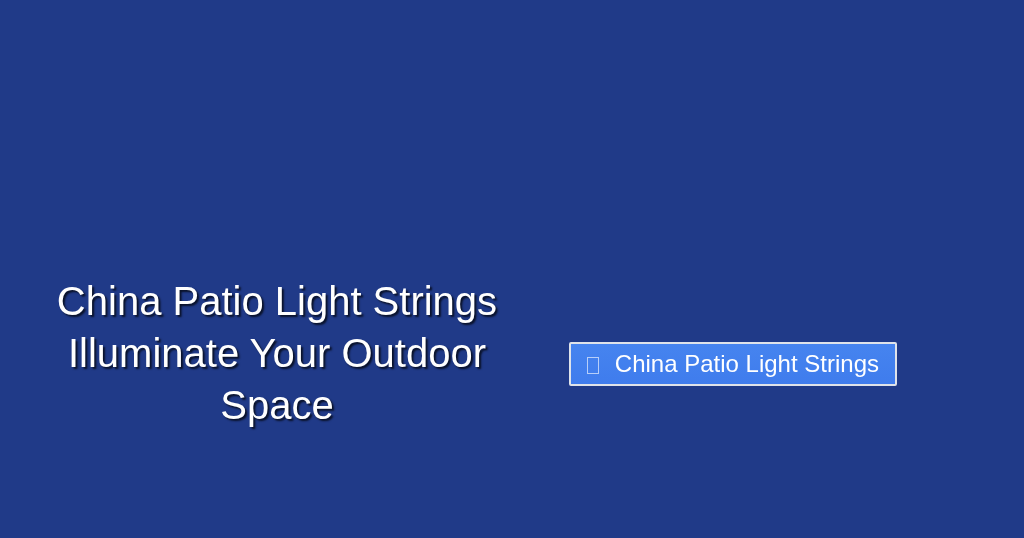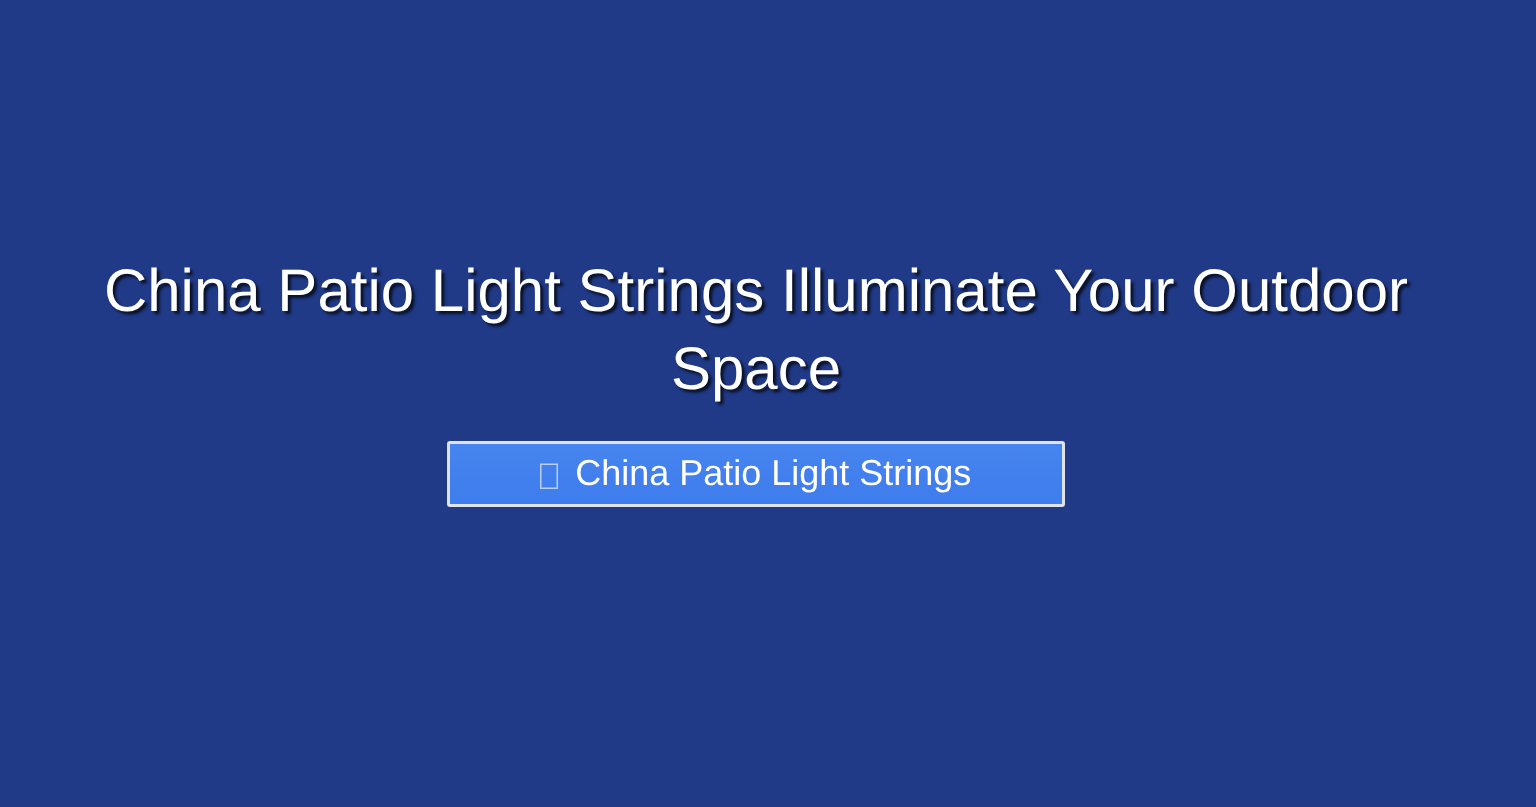--- a/index.html
+++ b/index.html
@@ -26,21 +26,20 @@
   }
 
   
   .hero {
     position: absolute;
     left: 0;
     top: 0;
     width: 1024px;
     height: 538px;
     display: flex;
-    flex-direction: column;
     align-items: center;
     justify-content: flex-start;
     box-sizing: border-box;
     padding: 168px 64px 0 48px;
   }
 
   .hero-title {
     margin: 0;
     width: 920px;
     text-align: center;
@@ -58,24 +57,24 @@
   .cta-wrap {
     margin-top: 22px;
     display: flex;
     justify-content: center;
     width: 100%;
   }
 
   .cta-button {
     display: inline-flex;
     align-items: center;
-    justify-content: center;
+    justify-content: space-between;
     gap: 11px;
     box-sizing: border-box;
-    width: 412px;
+    width: 328px;
     height: 44px;
     padding: 0 16px;
     background: linear-gradient(to bottom, #4684ef 0%, #3f7ced 100%);
     border: 2px solid #dfe3ea;
     border-radius: 2px;
     color: #ffffff;
     font-family: "Liberation Sans", sans-serif;
     font-size: 24px;
     font-weight: 400;
     line-height: 1;

